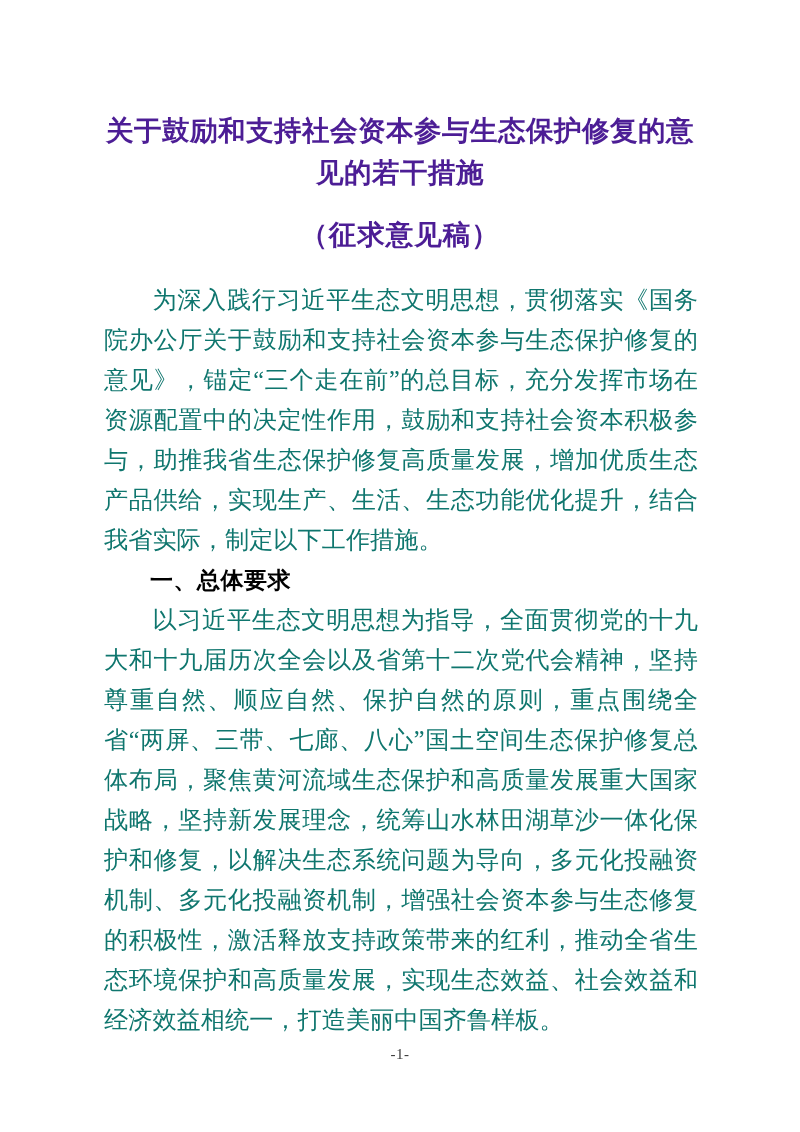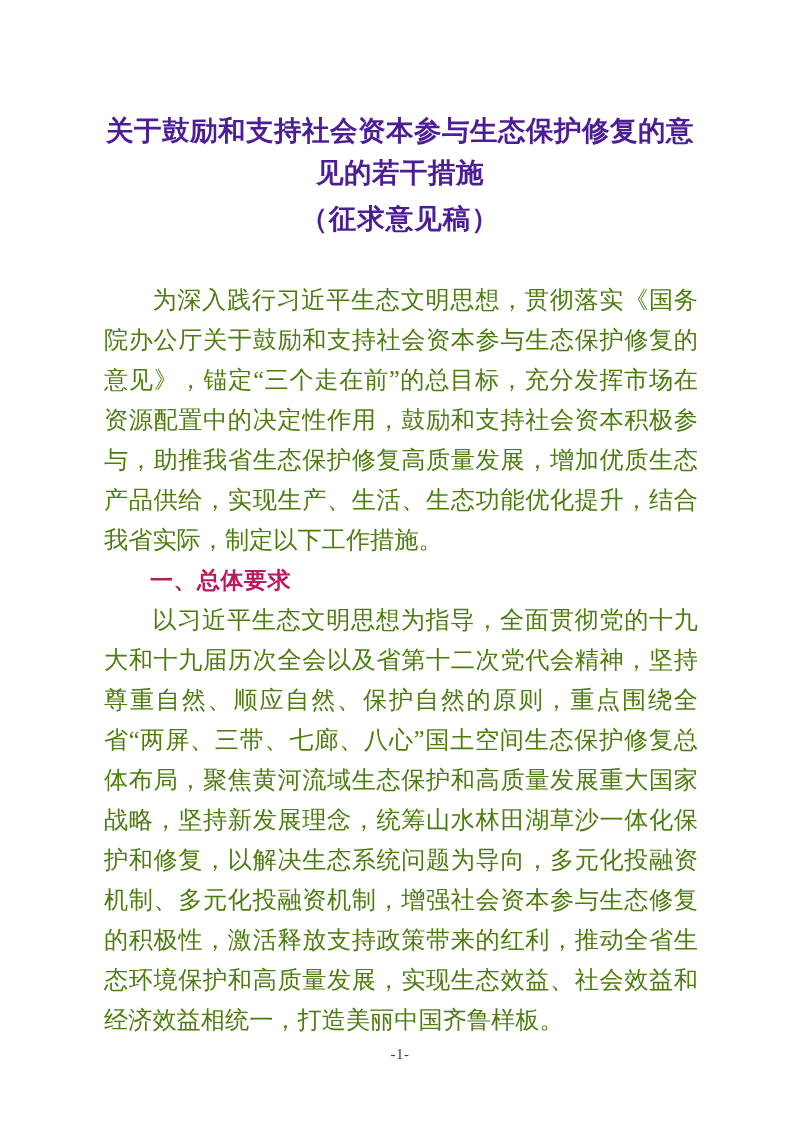--- a/index.html
+++ b/index.html
@@ -32,53 +32,53 @@
     letter-spacing: 0.5px;
     color: #4c1d95;
   }
 
   .doc-title .title-main {
     display: block;
   }
 
   .doc-title .title-sub {
     display: block;
-    margin-top: 4px;
+    margin-top: 20px;
     letter-spacing: 1px;
   }
 
   
   .body-block {
     position: absolute;
     left: 104px;
     top: 280px;
     width: 594px;
   }
 
   p.para {
     margin: 0;
     font-family: "Liberation Serif", "DejaVu Serif", serif;
     font-size: 24.2px;
     line-height: 40px;
-    color: #4d7c0f;
+    color: #0f766e;
     text-align: justify;
     text-align-last: left;
     text-justify: inter-character;
     text-indent: 48.4px;
     letter-spacing: 0px;
     word-break: break-all;
   }
 
   h2.section-heading {
     margin: 0;
     font-family: "DejaVu Sans", "Liberation Sans", sans-serif;
     font-size: 23px;
     font-weight: bold;
     line-height: 40px;
-    color: #be185d;
+    color: #000000;
     text-indent: 46px;
     letter-spacing: 0.5px;
   }
 
   
   .page-footer {
     position: absolute;
     left: 0;
     top: 1046px;
     width: 800px;

